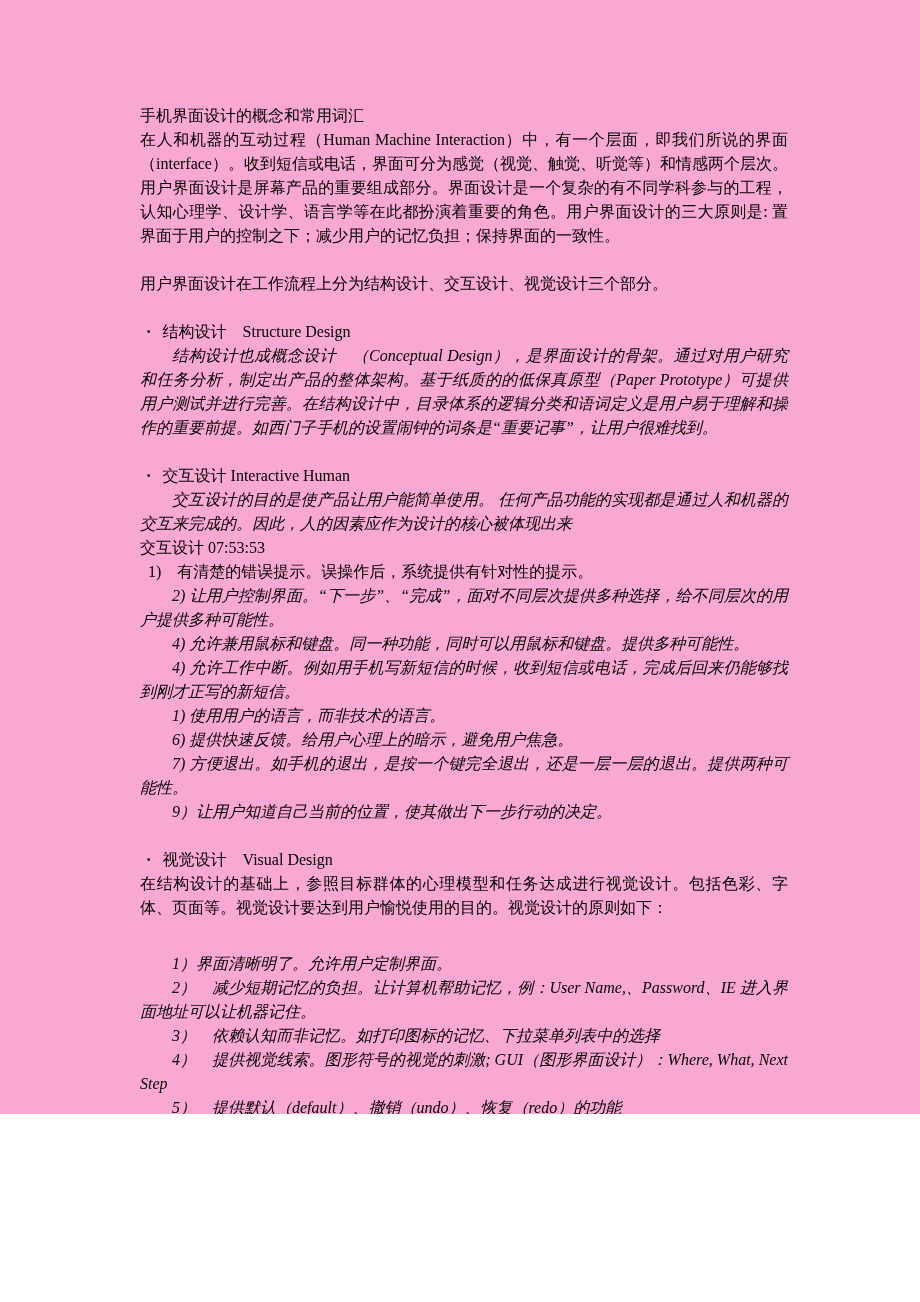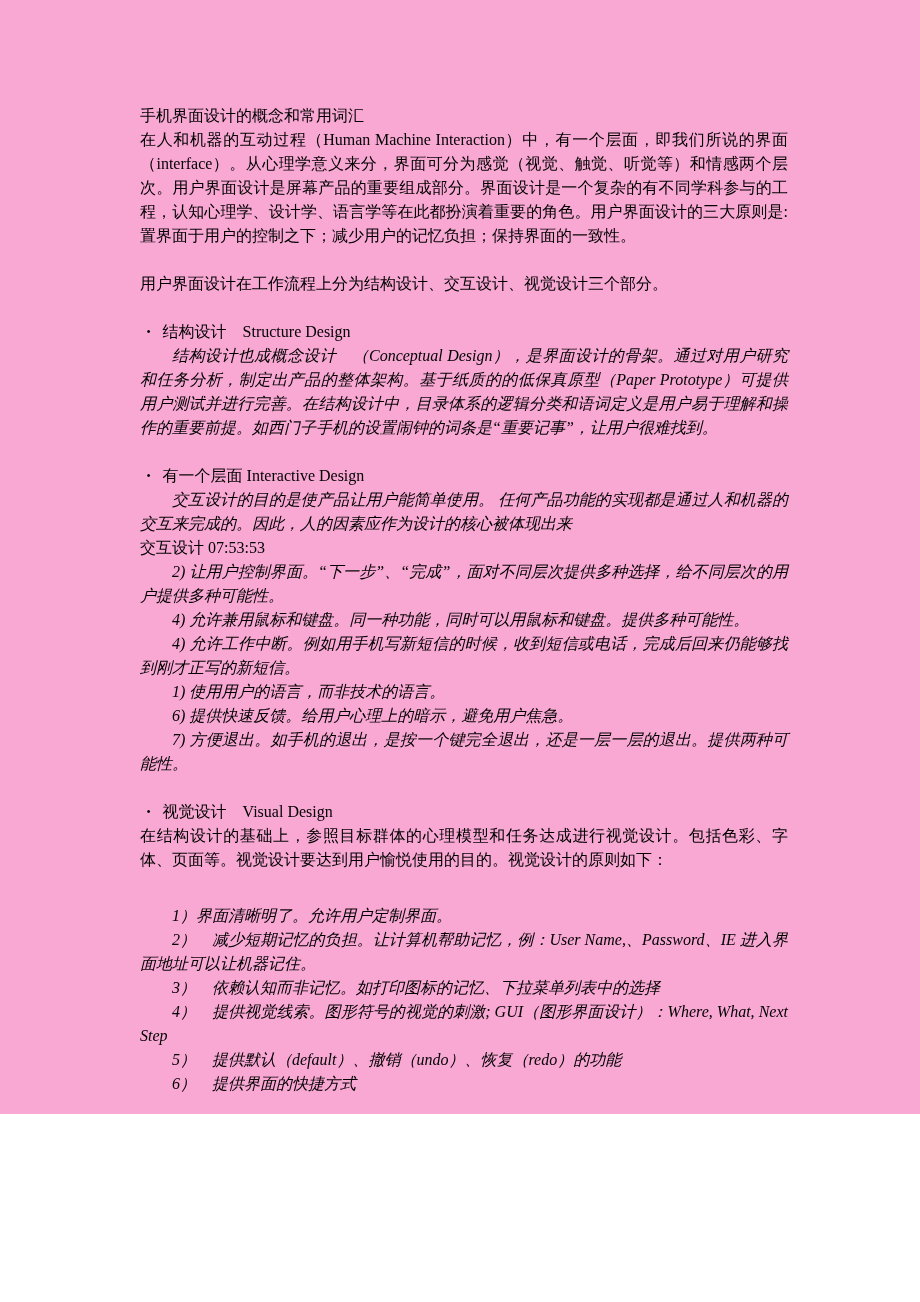--- a/index.html
+++ b/index.html
@@ -49,47 +49,49 @@
   }
 </style>
 </head>
 <body>
 
 <div class="page">
   <div class="content">
 
     <div class="block">手机界面设计的概念和常用词汇</div>
 
-    <div class="block">在人和机器的互动过程（Human Machine Interaction）中，有一个层面，即我们所说的界面（interface）。从心理学意义来分，界面可分为感觉（视觉、触觉、听觉等）和情感两个层次。用户界面设计是屏幕产品的重要组成部分。界面设计是一个复杂的有不同学科参与的工程，认知心理学、设计学、语言学等在此都扮演着重要的角色。用户界面设计的三大原则是: 置界面于用户的控制之下；减少用户的记忆负担；保持界面的一致性。</div>
+    <div class="block">在人和机器的互动过程（Human Machine Interaction）中，有一个层面，即我们所说的界面（interface）。收到短信或电话，界面可分为感觉（视觉、触觉、听觉等）和情感两个层次。用户界面设计是屏幕产品的重要组成部分。界面设计是一个复杂的有不同学科参与的工程，认知心理学、设计学、语言学等在此都扮演着重要的角色。用户界面设计的三大原则是: 置界面于用户的控制之下；减少用户的记忆负担；保持界面的一致性。</div>
 
     <div class="sp"></div>
 
     <div class="block">用户界面设计在工作流程上分为结构设计、交互设计、视觉设计三个部分。</div>
 
     <div class="sp"></div>
 
     <div class="block bullet-line">
       <span class="bullet-marker">•</span><span>结构设计　Structure Design</span>
     </div>
     <div class="block in-2">结构设计也成概念设计　（Conceptual Design），是界面设计的骨架。通过对用户研究和任务分析，制定出产品的整体架构。基于纸质的的低保真原型（Paper Prototype）可提供用户测试并进行完善。在结构设计中，目录体系的逻辑分类和语词定义是用户易于理解和操作的重要前提。如西门子手机的设置闹钟的词条是“重要记事”，让用户很难找到。</div>
 
     <div class="sp"></div>
 
     <div class="block bullet-line">
-      <span class="bullet-marker">•</span><span>有一个层面 Interactive Design</span>
+      <span class="bullet-marker">•</span><span>交互设计 Interactive Human</span>
     </div>
     <div class="block in-2">交互设计的目的是使产品让用户能简单使用。 任何产品功能的实现都是通过人和机器的交互来完成的。因此，人的因素应作为设计的核心被体现出来</div>
     <div class="block">交互设计 07:53:53</div>
 
+    <div class="block in-half">1)　有清楚的错误提示。误操作后，系统提供有针对性的提示。</div>
     <div class="block in-2">2) 让用户控制界面。“下一步”、“完成”，面对不同层次提供多种选择，给不同层次的用户提供多种可能性。</div>
     <div class="block in-2">4) 允许兼用鼠标和键盘。同一种功能，同时可以用鼠标和键盘。提供多种可能性。</div>
     <div class="block in-2">4) 允许工作中断。例如用手机写新短信的时候，收到短信或电话，完成后回来仍能够找到刚才正写的新短信。</div>
     <div class="block in-2">1) 使用用户的语言，而非技术的语言。</div>
     <div class="block in-2">6) 提供快速反馈。给用户心理上的暗示，避免用户焦急。</div>
     <div class="block in-2">7) 方便退出。如手机的退出，是按一个键完全退出，还是一层一层的退出。提供两种可能性。</div>
+    <div class="block in-2">9）让用户知道自己当前的位置，使其做出下一步行动的决定。</div>
 
     <div class="sp"></div>
 
     <div class="block bullet-line">
       <span class="bullet-marker">•</span><span>视觉设计　Visual Design</span>
     </div>
     <div class="block">在结构设计的基础上，参照目标群体的心理模型和任务达成进行视觉设计。包括色彩、字体、页面等。视觉设计要达到用户愉悦使用的目的。视觉设计的原则如下：</div>
 
     <div class="sp-lg"></div>
 

